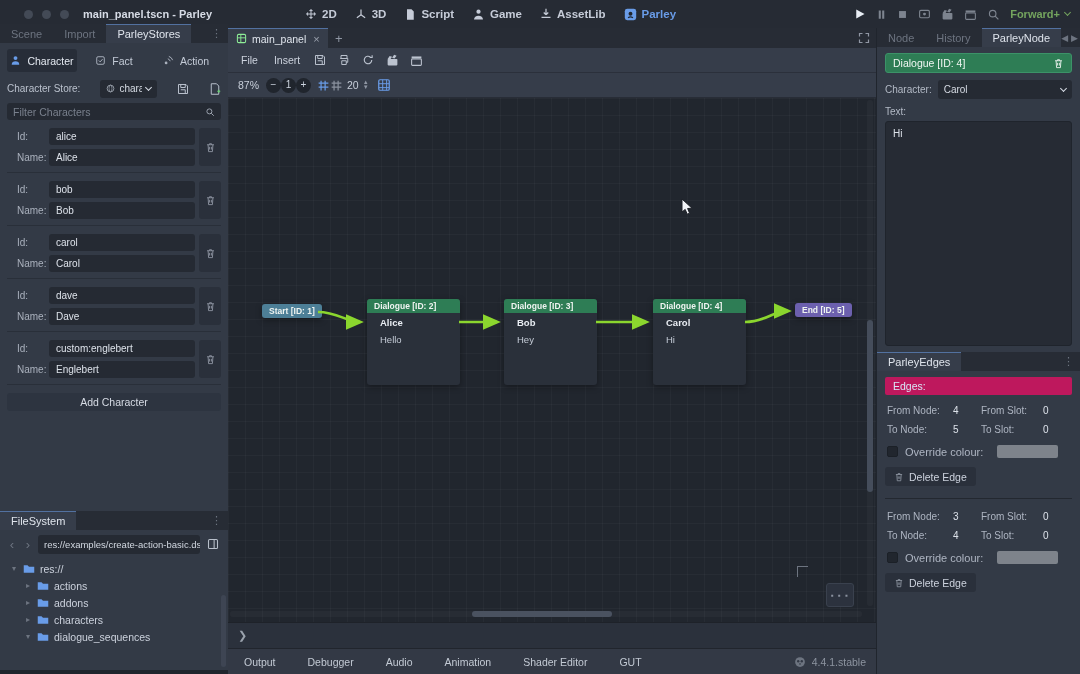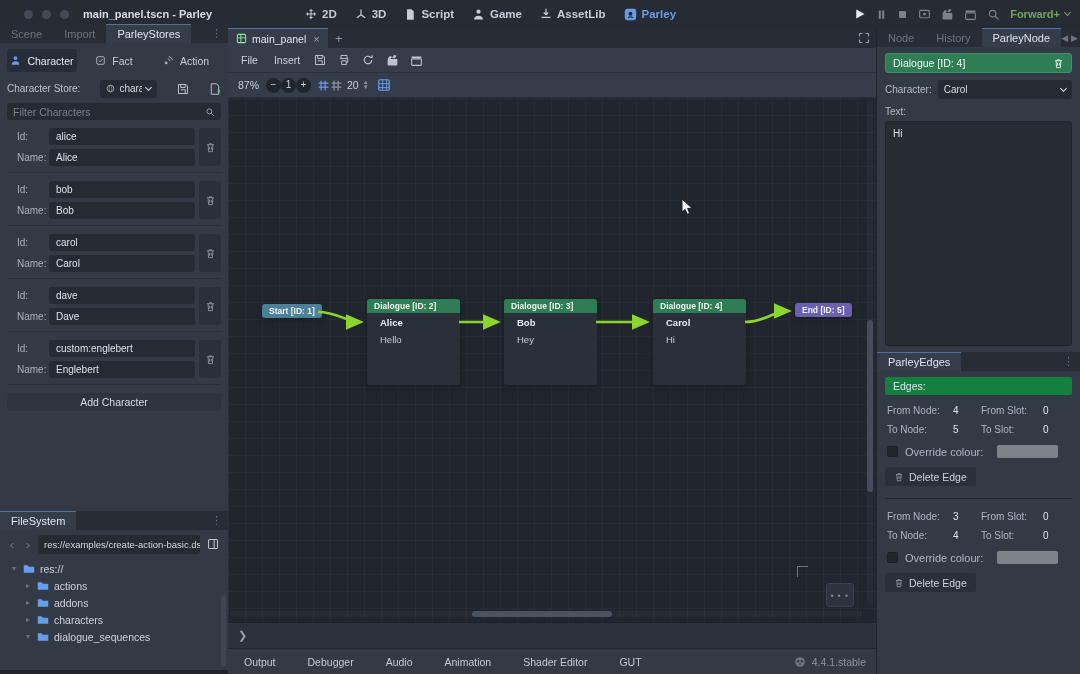--- a/index.html
+++ b/index.html
@@ -102,21 +102,21 @@
   
   .right-dock{left:876px;top:28px;width:204px;height:646px;background:var(--base2);border-left:1px solid #20252d;}
   .rd-hist{margin-left:auto;display:flex;align-items:center;gap:3px;padding-right:2px;color:var(--dimmer);font-size:8px;}
   .rd-body{padding:6px 8px;display:flex;flex-direction:column;height:305px;}
   .node-hdr{height:20px;background:var(--green);border:1px solid #3c9268;border-radius:3px;display:flex;align-items:center;padding:0 7px;color:#f0f6f2;font-size:10.5px;}
   .node-hdr .sp{flex:1;}
   .insp-row{display:flex;align-items:center;gap:6px;margin-top:7px;}
   .insp-lbl{color:#b3bac6;font-size:10px;white-space:nowrap;}
   .textarea{flex:1;margin-top:4px;background:#262b34;border:1px solid #1f242c;border-radius:3px;padding:6px 7px;font-size:10px;color:#dde2ea;}
   .pe-body{padding:6px 8px;display:flex;flex-direction:column;}
-  .edges-hdr{height:18px;background:#15803d;border-radius:2px;display:flex;align-items:center;padding:0 8px;color:#d9e5f7;font-size:10.5px;}
+  .edges-hdr{height:18px;background:#be185d;border-radius:2px;display:flex;align-items:center;padding:0 8px;color:#d9e5f7;font-size:10.5px;}
   .edge-grid{display:grid;grid-template-columns:64px 26px 60px auto;row-gap:8px;column-gap:2px;margin:10px 2px 0 2px;font-size:10px;}
   .eg-lbl{color:#aeb5c2;}
   .eg-val{color:#dde2ea;}
   .override-row{display:flex;align-items:center;gap:7px;margin:10px 2px 0 2px;}
   .checkbox{width:11px;height:11px;background:#21262e;border:1px solid #1b2027;border-radius:2px;}
   .swatch{width:61px;height:13px;background:#7e838b;border-radius:2px;margin-left:auto;margin-right:12px;}
   .del-btn{margin-top:9px;align-self:flex-start;height:19px;background:var(--btn2);border-radius:3px;display:flex;align-items:center;gap:5px;padding:0 9px;color:#ccd2dd;font-size:10.5px;}
   .edge-divider{height:1px;background:rgba(0,0,0,.3);margin:12px 0 2px 0;}
   .ph{color:#79808d;}
 </style>

